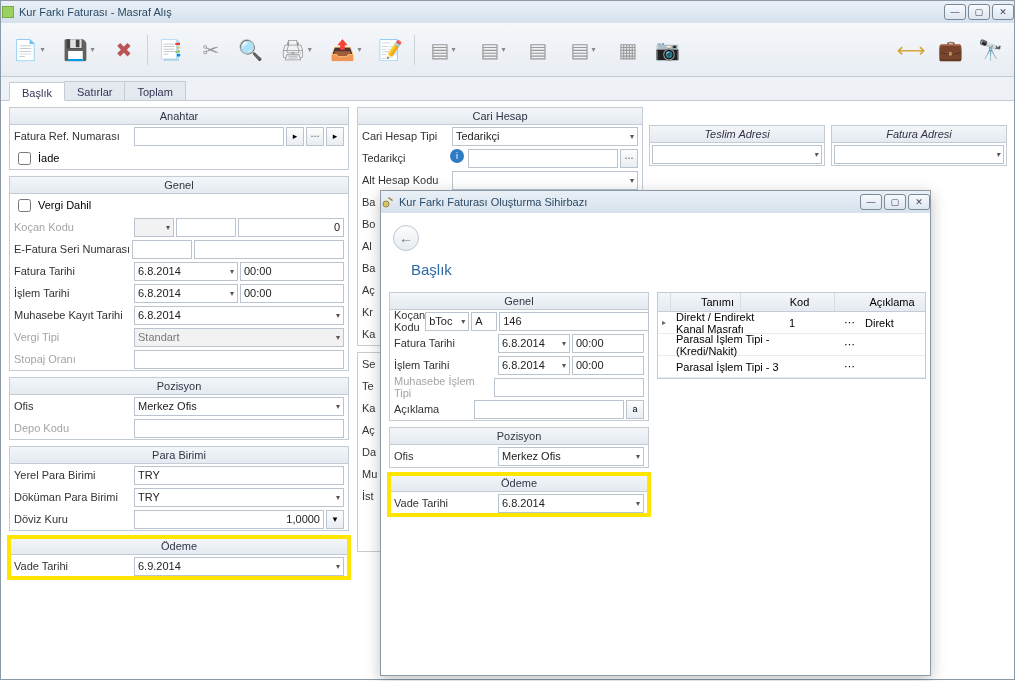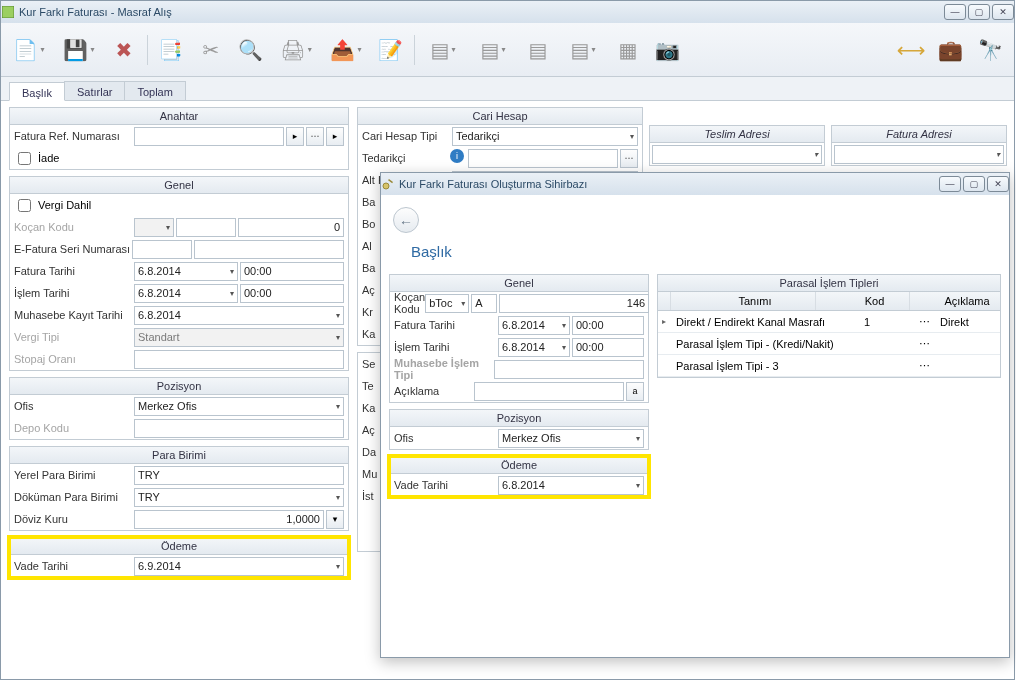--- a/index.html
+++ b/index.html
@@ -46,21 +46,21 @@
 .chkrow { display: flex; align-items: center; height: 22px; padding: 0 4px; gap: 4px; }
 .chkrow input { width: 13px; height: 13px; }
 
 .narrowval { width: 52px; flex: none; text-align: right; padding-right: 3px; }
 .timebox { width: 48px; flex: none; }
 
 .highlight-yellow { outline: 4px solid #ffe500; outline-offset: -2px; }
 
 .midlabels .formrow label { width: 30px; }
 
-.floatwin { position: absolute; left: 380px; top: 172px; width: 630px; height: 486px; z-index: 10; box-shadow: 0 4px 14px rgba(0,0,0,.25); }
+.floatwin { position: absolute; left: 380px; top: 190px; width: 551px; height: 486px; z-index: 10; box-shadow: 0 4px 14px rgba(0,0,0,.25); }
 .wizard-content { padding: 8px; }
 .backbtn { width: 26px; height: 26px; border: 1px solid #bcc6cf; border-radius: 13px; background: linear-gradient(#fdfdfd,#e6ebf0); display: flex; align-items: center; justify-content: center; font-size: 14px; color: #678; cursor: pointer; margin: 4px 0 10px 4px; }
 .wizard-title { color: #2f6aa3; font-size: 15px; margin: 0 0 14px 22px; }
 
 .wizard-cols { display: flex; gap: 8px; }
 .wizcol-left { width: 260px; }
 .wizcol-right { flex: 1; }
 
 .grid { border: 1px solid #c3ccd4; }
 .grid .ghead { display: flex; background: linear-gradient(#f3f6f9,#e4eaf0); border-bottom: 1px solid #c3ccd4; gap: 24px; }
@@ -407,21 +407,21 @@
         <div class="section">
           <div class="section-hdr">Genel</div>
           <div class="formrow">
             <label style="width:104px;">Koçan Kodu</label>
             <div class="ctrl">
               <div class="fakeselect" style="width:44px;flex:none;">
                   <span>bToc</span>
                   <span class="arr">▾</span>
                 </div>
               <input type="text" class="fld" style="width: 26px; flex: 0 0 auto;" value="A">
-              <input type="text" class="fld" style="text-align: right;" value="146">
+              <input type="text" class="fld" style="text-align: left;" value="146">
             </div>
           </div>
           <div class="formrow">
             <label style="width:104px;">Fatura Tarihi</label>
             <div class="ctrl">
               <div class="fakeselect">
                   <span>6.8.2014</span>
                   <span class="arr">▾</span>
                 </div>
               <input type="text" class="fld timebox" value="00:00" style="">
@@ -431,21 +431,21 @@
             <label style="width:104px;">İşlem Tarihi</label>
             <div class="ctrl">
               <div class="fakeselect">
                   <span>6.8.2014</span>
                   <span class="arr">▾</span>
                 </div>
               <input type="text" class="fld timebox" value="00:00" style="">
             </div>
           </div>
           <div class="formrow">
-            <label style="width:104px;font-weight:bold;" class="disabled">Muhasebe İşlem Tipi</label>
+            <label style="width:104px;" class="disabled">Muhasebe İşlem Tipi</label>
             <div class="ctrl">
                 <input type="text" class="fld readonly" readonly="" style="">
               </div>
           </div>
           <div class="formrow">
             <label style="width:104px;">Açıklama</label>
             <div class="ctrl">
               <input type="text" class="fld" style="">
               <div class="tinybtn">a</div>
             </div>
@@ -474,21 +474,20 @@
                   <span>6.8.2014</span>
                   <span class="arr">▾</span>
                 </div>
               </div>
           </div>
         </div>
       </div>
 
       <div class="wizcol-right">
         <div class="grid">
-          <div class="section-hdr" style="border:none;border-bottom:1px solid #c3ccd4;">Parasal İşlem Tipleri</div>
           <div class="ghead">
             <div class="gcell" style="width:12px;"></div>
             <div class="gcell gh-tanimi">Tanımı</div>
             <div class="gcell gh-kod">Kod</div>
             <div class="gcell gh-aciklama">Açıklama</div>
           </div>
           <div id="grid-rows">
               <div class="grow">
                 <div class="rmark">▸</div>
                 <div class="gc-tanimi">Direkt / Endirekt Kanal Masrafı</div>

